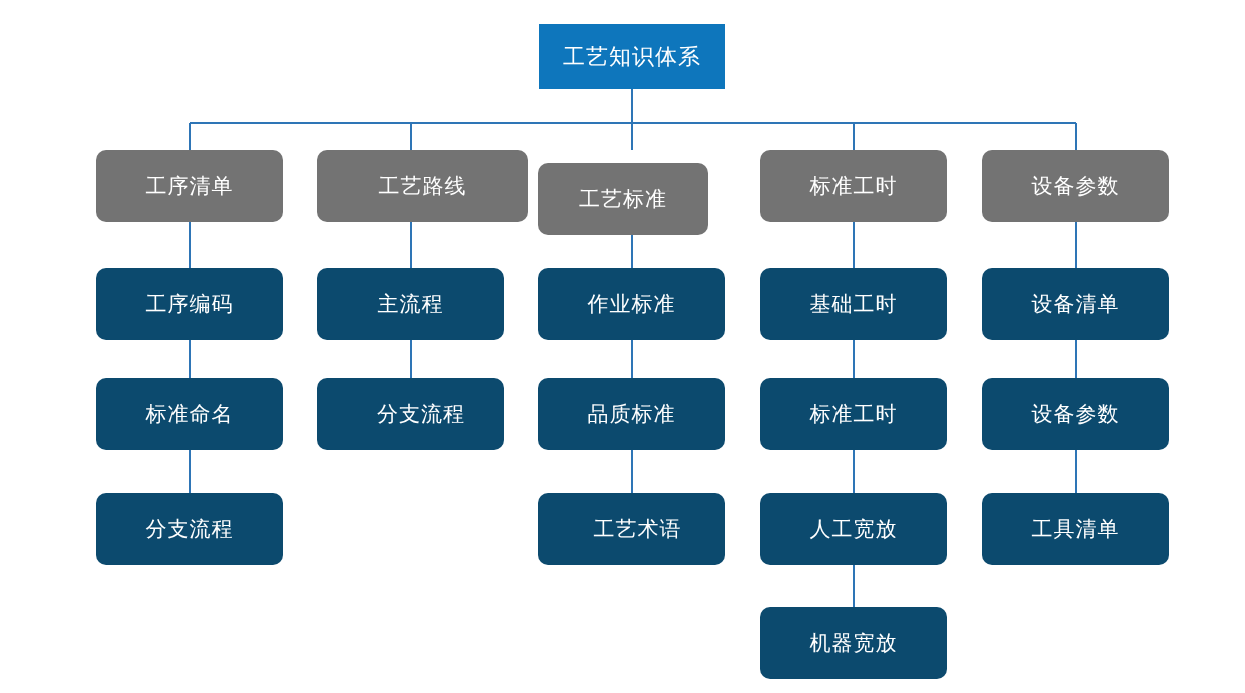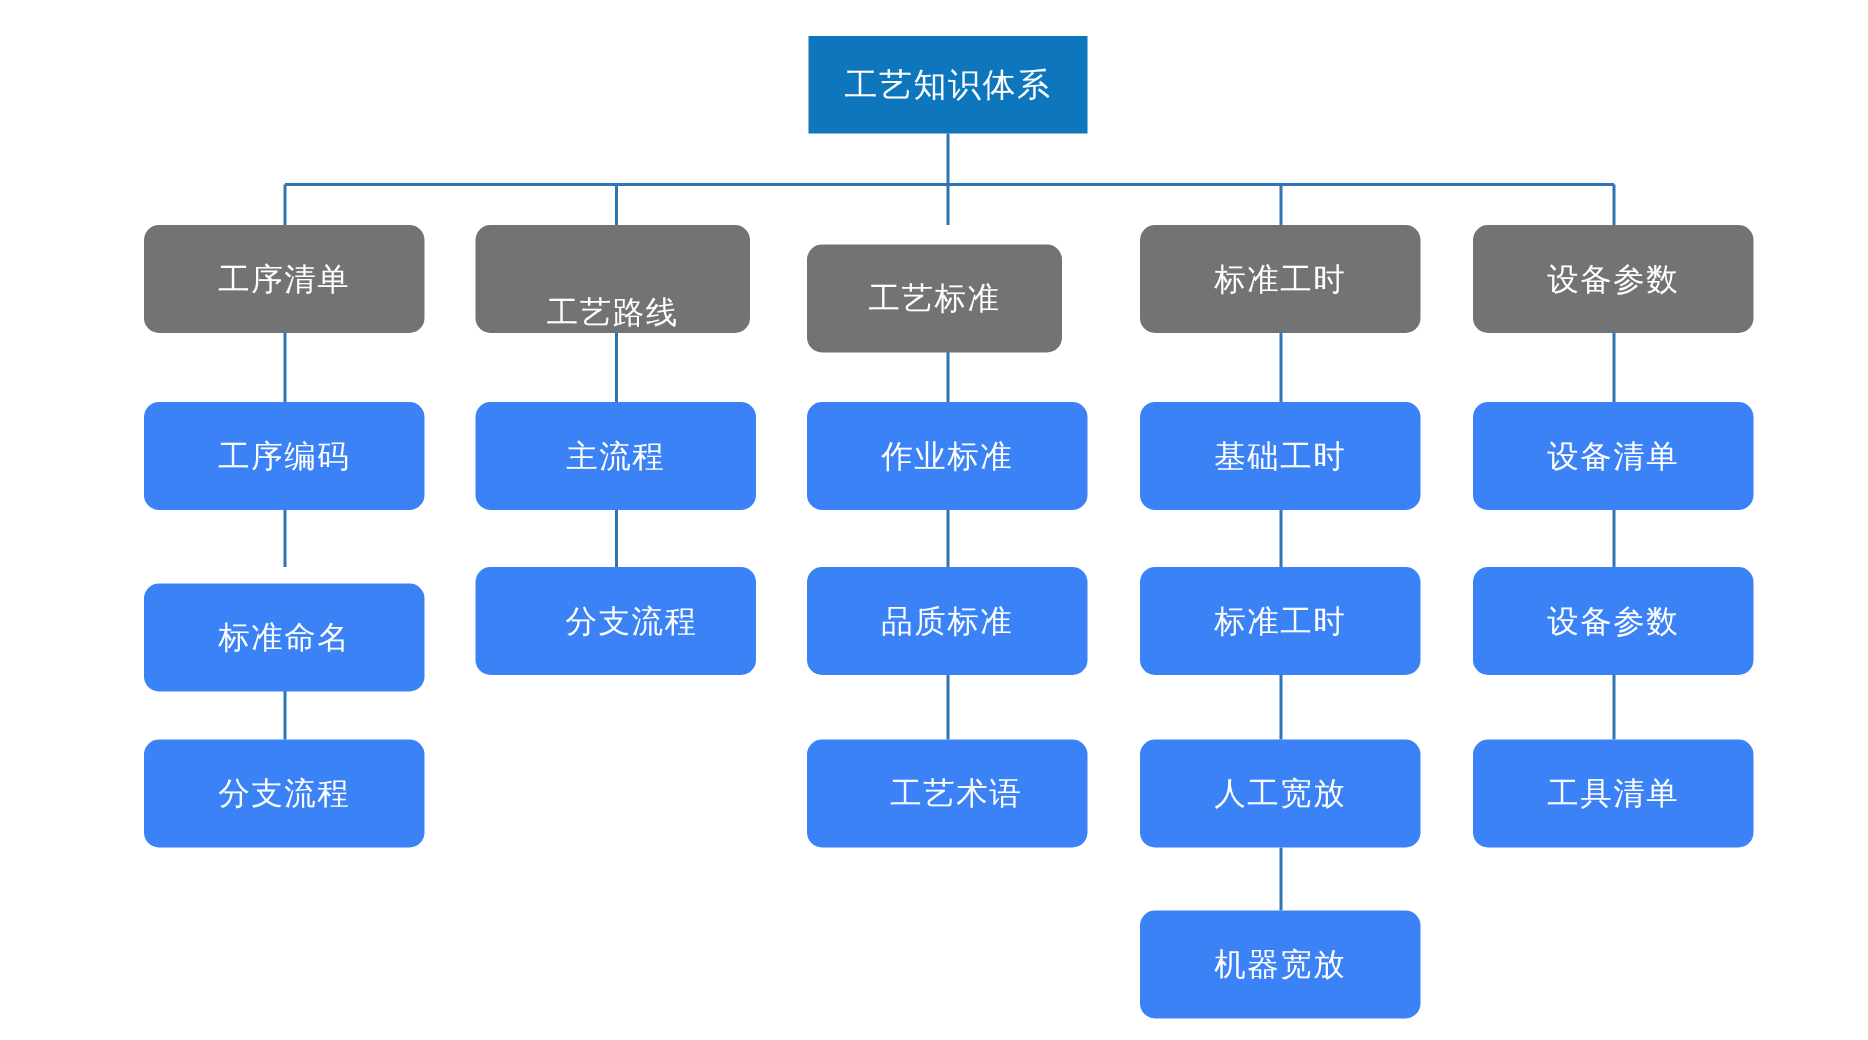--- a/index.html
+++ b/index.html
@@ -32,21 +32,21 @@
   }
   .node-root {
     background: #0E76BC;
     border-radius: 0;
     font-size: 22px;
   }
   .node-cat {
     background: #737373;
   }
   .node-leaf {
-    background: #3b82f6;
+    background: #0c4a6e;
   }
   .conn {
     position: absolute;
     background: #2E75B6;
     z-index: 1;
   }
   .conn-v { width: 2px; }
   .conn-h { height: 2px; }
 </style>
 </head>
@@ -83,27 +83,27 @@
     <span>工艺知识体系</span>
   </div>
 
   <div id="nodes">
       <div class="node node-cat" style="left: 96px; top: 150px; width: 187px; height: 72px;">
         <span>工序清单</span>
       </div>
       <div class="node node-leaf" style="left: 96px; top: 268px; width: 187px; height: 72px;">
         <span>工序编码</span>
       </div>
-      <div class="node node-leaf" style="left: 96px; top: 378px; width: 187px; height: 72px; margin-top: 11px;">
+      <div class="node node-leaf" style="left: 96px; top: 378px; width: 187px; height: 72px;">
         <span>标准命名</span>
       </div>
       <div class="node node-leaf" style="left: 96px; top: 493px; width: 187px; height: 72px;">
         <span>分支流程</span>
       </div>
-      <div class="node node-cat" style="left: 317px; top: 150px; width: 183px; height: 72px; align-items: flex-end;">
+      <div class="node node-cat" style="left: 317px; top: 150px; width: 211px; height: 72px;">
         <span>工艺路线</span>
       </div>
       <div class="node node-leaf" style="left: 317px; top: 268px; width: 187px; height: 72px;">
         <span>主流程</span>
       </div>
       <div class="node node-leaf" style="left: 317px; top: 378px; width: 187px; height: 72px; padding-left: 21px;">
         <span>分支流程</span>
       </div>
       <div class="node node-cat" style="left: 538px; top: 163px; width: 170px; height: 72px; font-family: Liberation Mono, monospace;">
         <span>工艺标准</span>

